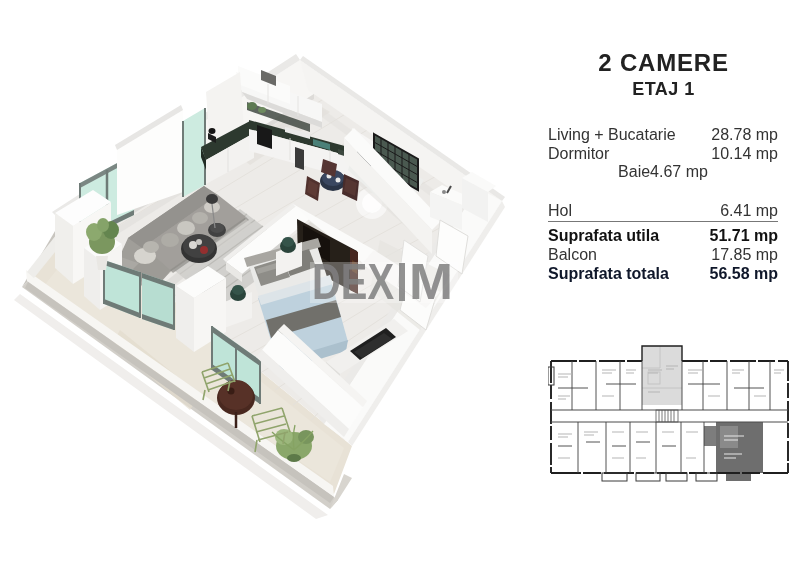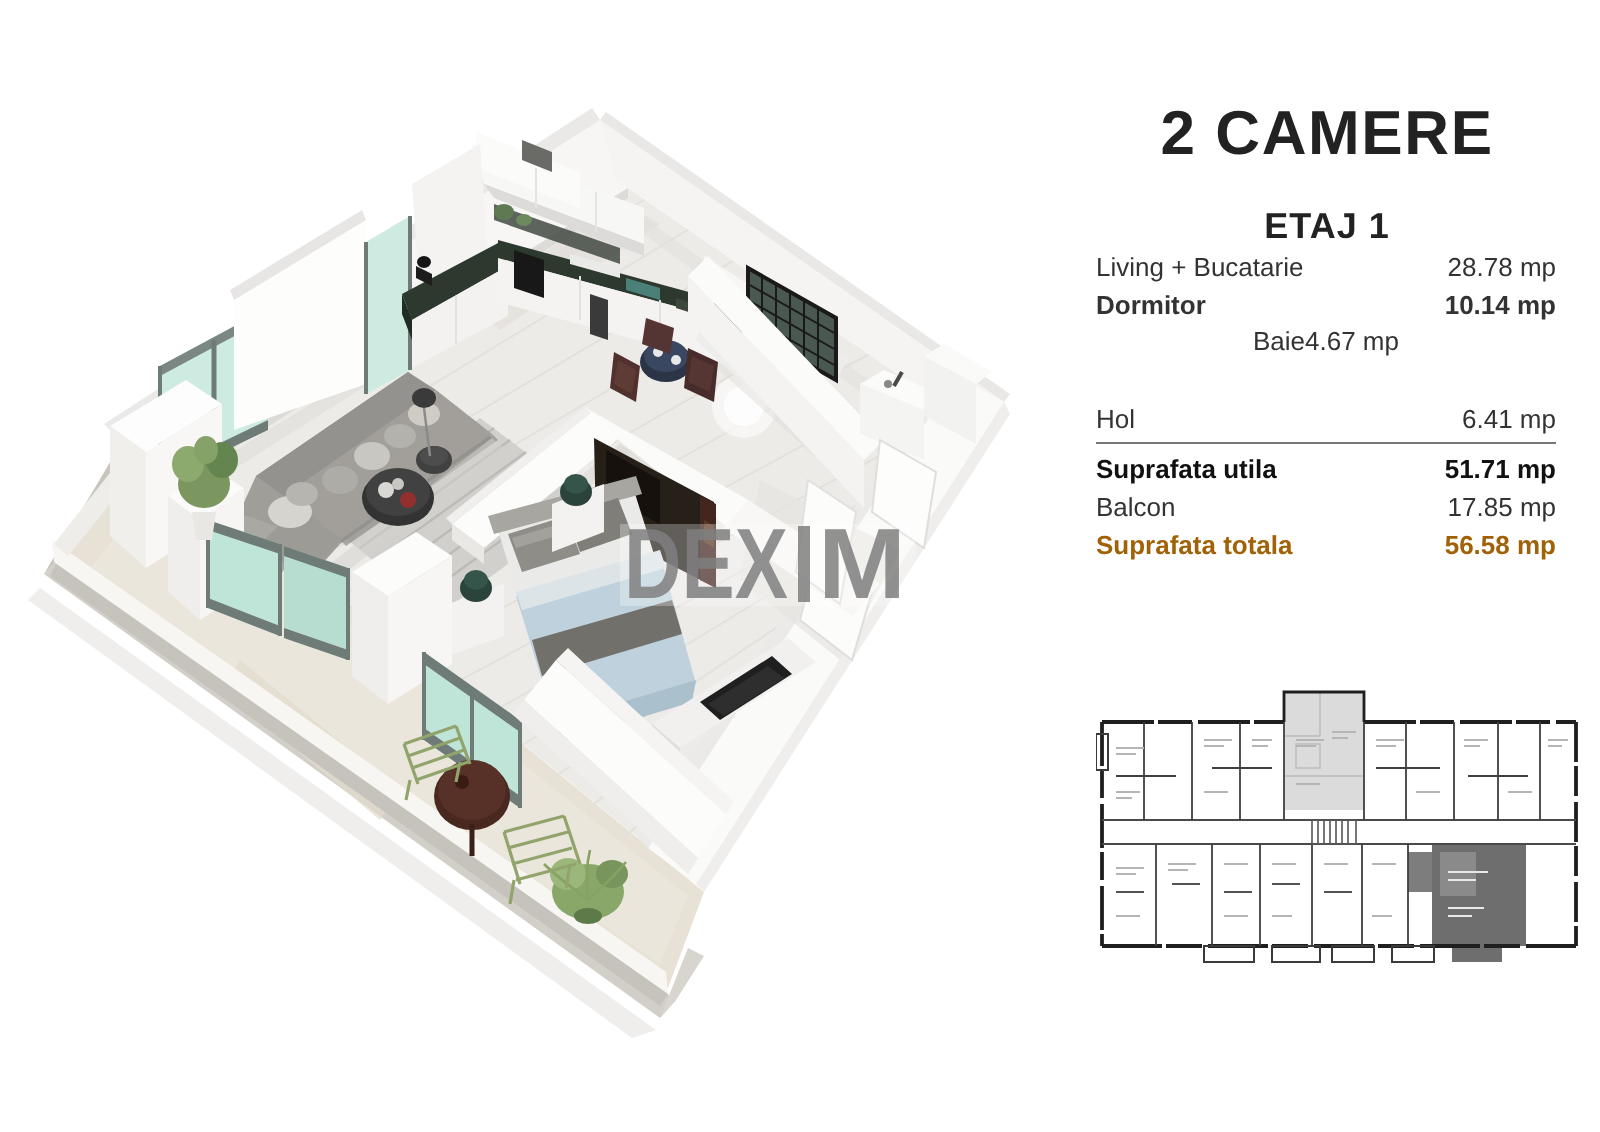--- a/index.html
+++ b/index.html
@@ -387,51 +387,51 @@
   <g style="mix-blend-mode:exclusion" opacity="0.75">
     <g fill="#919191" font-family="Liberation Sans, sans-serif" font-weight="bold" font-size="50">
       <text x="312" y="299" textLength="82" lengthAdjust="spacingAndGlyphs">DEX</text>
       <rect x="399" y="263" width="6" height="38"></rect>
       <text x="409" y="299" textLength="44" lengthAdjust="spacingAndGlyphs">M</text>
     </g>
   </g>
 </svg>
 
 <div class="abs" style="left:527px;top:49px;width:273px;text-align:center;color:#222222;">
-  <div style="font-size:31px;font-weight:bold;letter-spacing:0.8px;">2 CAMERE</div>
-  <div style="font-size:18px;font-weight:bold;letter-spacing:0.5px;margin-top:18px;">ETAJ 1</div>
+  <div style="font-size:24px;font-weight:bold;letter-spacing:0.8px;">2 CAMERE</div>
+  <div style="font-size:18px;font-weight:bold;letter-spacing:0.5px;margin-top:2px;">ETAJ 1</div>
 </div>
 
-<div class="abs" style="left:548px;top:126px;width:230px;font-size:13px;color:#333;">
+<div class="abs" style="left:548px;top:126px;width:230px;font-size:16px;color:#333;">
   <div style="display:flex;justify-content:space-between;height:18.6px;">
       <span>Living + Bucatarie</span>
       <span>28.78 mp</span>
     </div>
-  <div style="display:flex;justify-content:space-between;height:18.6px;font-weight:bold;">
+  <div style="display:flex;justify-content:space-between;height:18.6px;">
       <span>Dormitor</span>
       <span>10.14 mp</span>
     </div>
   <div style="display:flex;justify-content:center;height:18.6px;">
       <span>Baie</span>
       <span>4.67 mp</span>
     </div>
   <div style="display:flex;justify-content:space-between;height:18.6px;margin-top:20px;">
       <span>Hol</span>
       <span>6.41 mp</span>
     </div>
   <div style="border-top:1.5px solid #777777;margin:1px 0 5px 0;"></div>
   <div style="display:flex;justify-content:space-between;height:19px;font-weight:bold;color:#111;">
       <span>Suprafata utila</span>
       <span>51.71 mp</span>
     </div>
   <div style="display:flex;justify-content:space-between;height:19px;">
       <span>Balcon</span>
       <span>17.85 mp</span>
     </div>
-  <div style="display:flex;justify-content:space-between;height:19px;font-weight:bold;color:#a16207;">
+  <div style="display:flex;justify-content:space-between;height:19px;font-weight:bold;color:#0f172a;">
       <span>Suprafata totala</span>
       <span>56.58 mp</span>
     </div>
 </div>
 
 <svg class="abs" style="left:548px;top:340px" width="250" height="150" viewBox="0 0 250 150">
 
   <rect x="94" y="6" width="40" height="59" fill="#dbdbdb"></rect>
   <g stroke="#c2c2c2" stroke-width="0.9" fill="none">
       <path d="M94,28 h18 M112,6 v22 M94,48 h40"></path>

